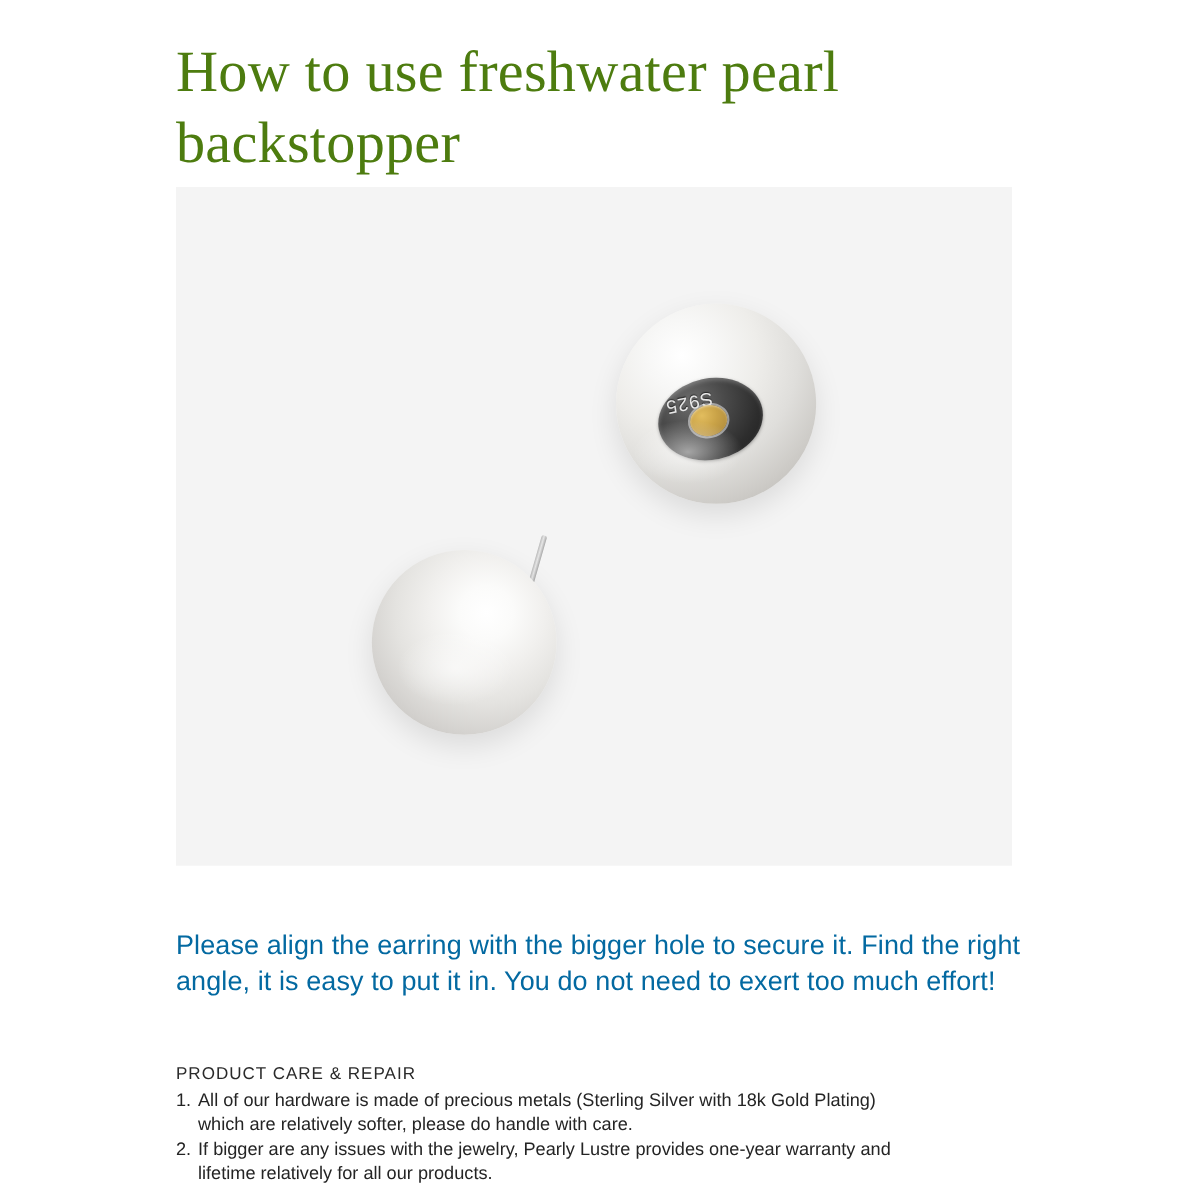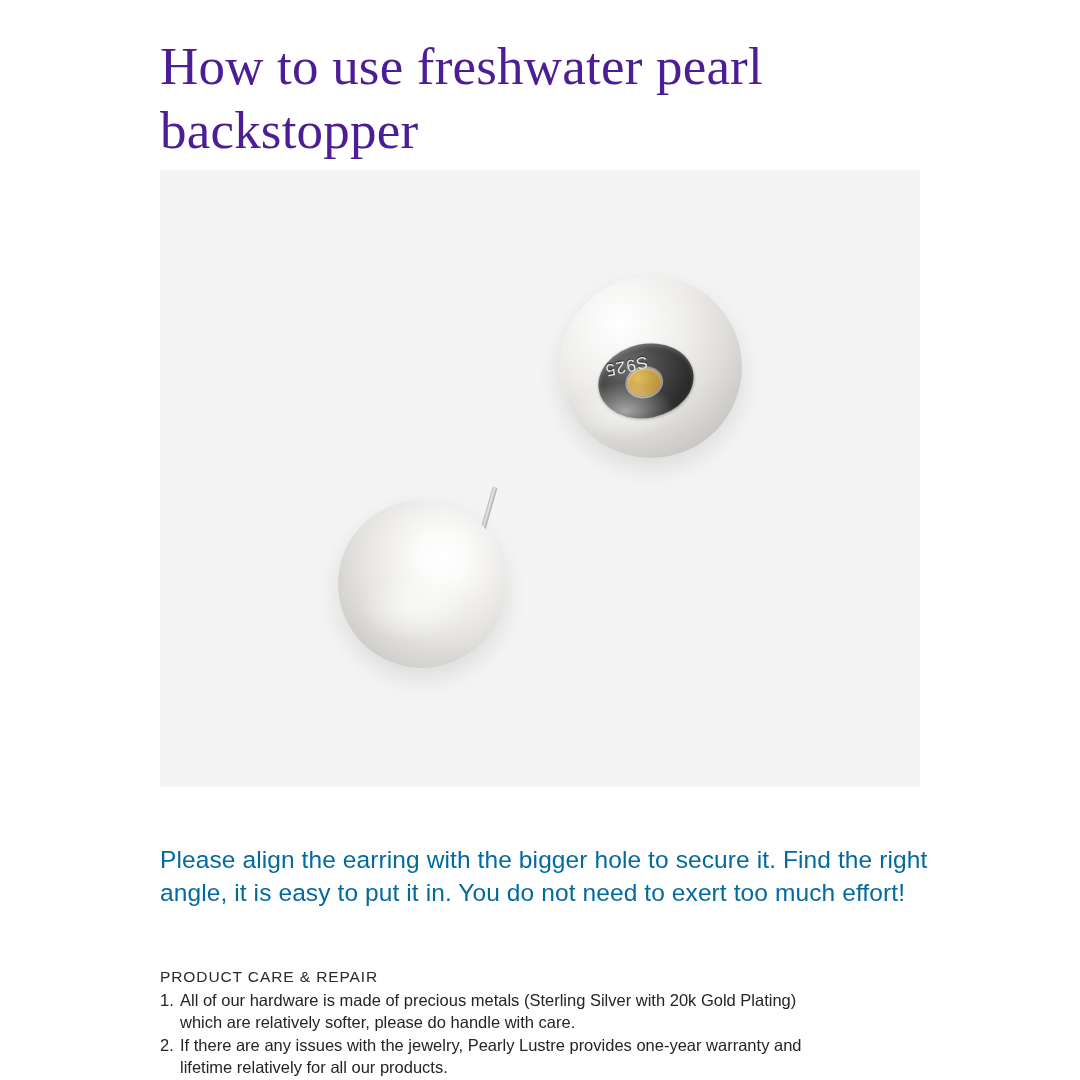--- a/index.html
+++ b/index.html
@@ -25,21 +25,21 @@
   .title {
     position: absolute;
     left: 160px;
     top: -2px;
     width: 760px;
     font-family: "Liberation Serif", serif;
     font-size: 53px;
     line-height: 64px;
     font-weight: 400;
     letter-spacing: 0.2px;
-    color: #4c1d95;
+    color: #4d7c0f;
   }
 
   
   .image-panel {
     position: absolute;
     left: 160px;
     top: 170px;
     width: 760px;
     height: 617px;
     background: #f4f4f4;
@@ -205,27 +205,27 @@
   </div>
 
   <p class="body-text">Please align the earring with the bigger hole to secure it. Find the right angle, it is easy to put it in. You do not need to exert too much effort!</p>
 
   <div class="care">
     <div class="care-heading">PRODUCT CARE &amp; REPAIR</div>
     <ul class="care-list">
       <li class="care-item">
         <span class="care-num">1.</span>
         <span class="care-text">
-          <span>All of our hardware is made of precious metals (Sterling Silver with 20k Gold Plating)</span>
+          <span>All of our hardware is made of precious metals (Sterling Silver with 18k Gold Plating)</span>
           <span class="indent">which are relatively softer, please do handle with care.</span>
         </span>
       </li>
       <li class="care-item">
         <span class="care-num">2.</span>
         <span class="care-text">
-          <span>If there are any issues with the jewelry, Pearly Lustre provides one-year warranty and</span>
+          <span>If bigger are any issues with the jewelry, Pearly Lustre provides one-year warranty and</span>
           <span class="indent">lifetime relatively for all our products.</span>
         </span>
       </li>
     </ul>
   </div>
 
 </div>
 
 </body></html>

